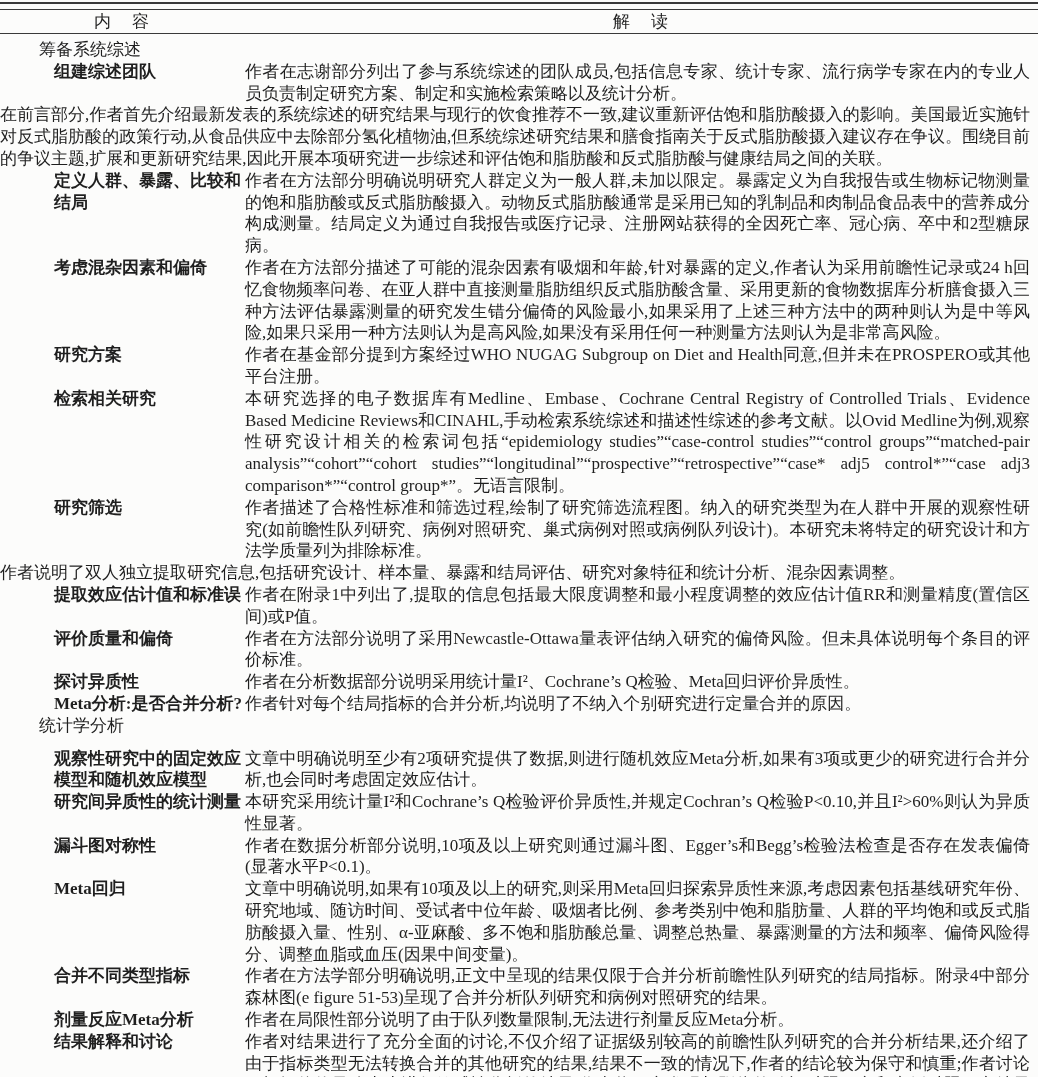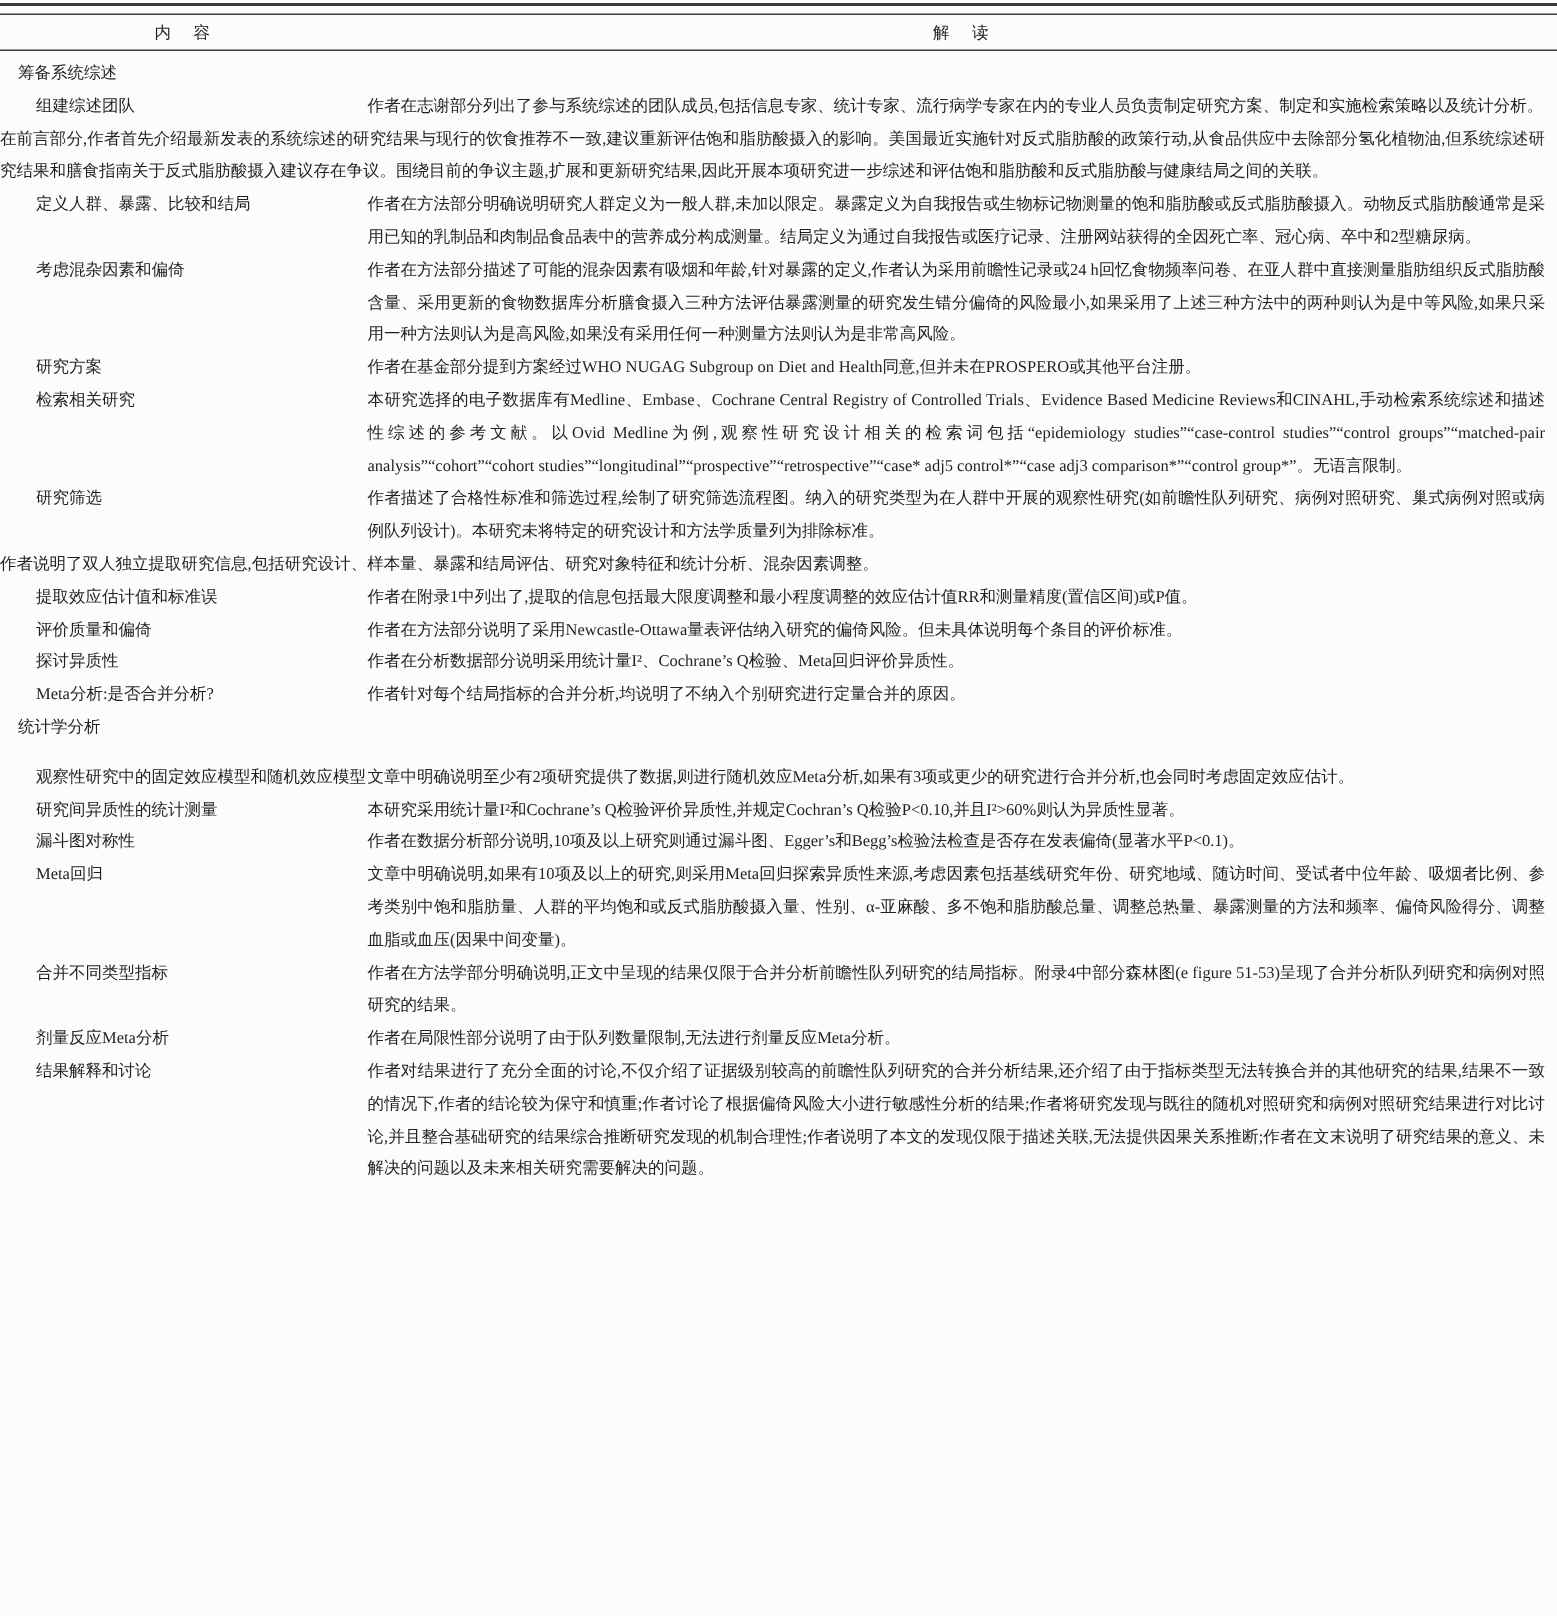--- a/index.html
+++ b/index.html
@@ -7,21 +7,21 @@
     padding: 0;
     background: #ffffff;
   }
   .page {
     position: relative;
     width: 1038px;
     height: 1077px;
     background: #fcfcfb;
     box-sizing: border-box;
     font-family: "Liberation Serif", "DejaVu Serif", serif;
-    font-size: 11px;
+    font-size: 17px;
     color: #1f1f1f;
     overflow: hidden;
   }
   .tbl { position: absolute; top: 2px; left: 0; right: 0; }
 
   
   .rule-top {
     height: 5px;
     border-top: 2px solid #3a3a3a;
     border-bottom: 1.5px solid #3a3a3a;
@@ -42,29 +42,30 @@
     letter-spacing: 2px;
     font-family: Liberation Mono, monospace;
   }
   .rule-mid { border-bottom: 1.5px solid #3a3a3a; }
 
   .rows { padding-top: 5px; }
   .row { display: flex; line-height: 21.8px; }
   .row .label {
     width: 245px;
     box-sizing: border-box;
-    padding-left: 24px;
+    padding-left: 54px;
     flex-shrink: 0;
+    font-weight: bold;
   }
   .row .content {
     flex: 1;
     padding-right: 8px;
     text-align: justify;
   }
-  .row.section .section-label { padding-left: 12px; }
+  .row.section .section-label { padding-left: 39px; }
   .row.gap-after { margin-bottom: 11px; }
 </style>
 </head>
 <body>
 
 <div class="page">
   <div class="tbl">
 
     <div class="rule-top"></div>
 

